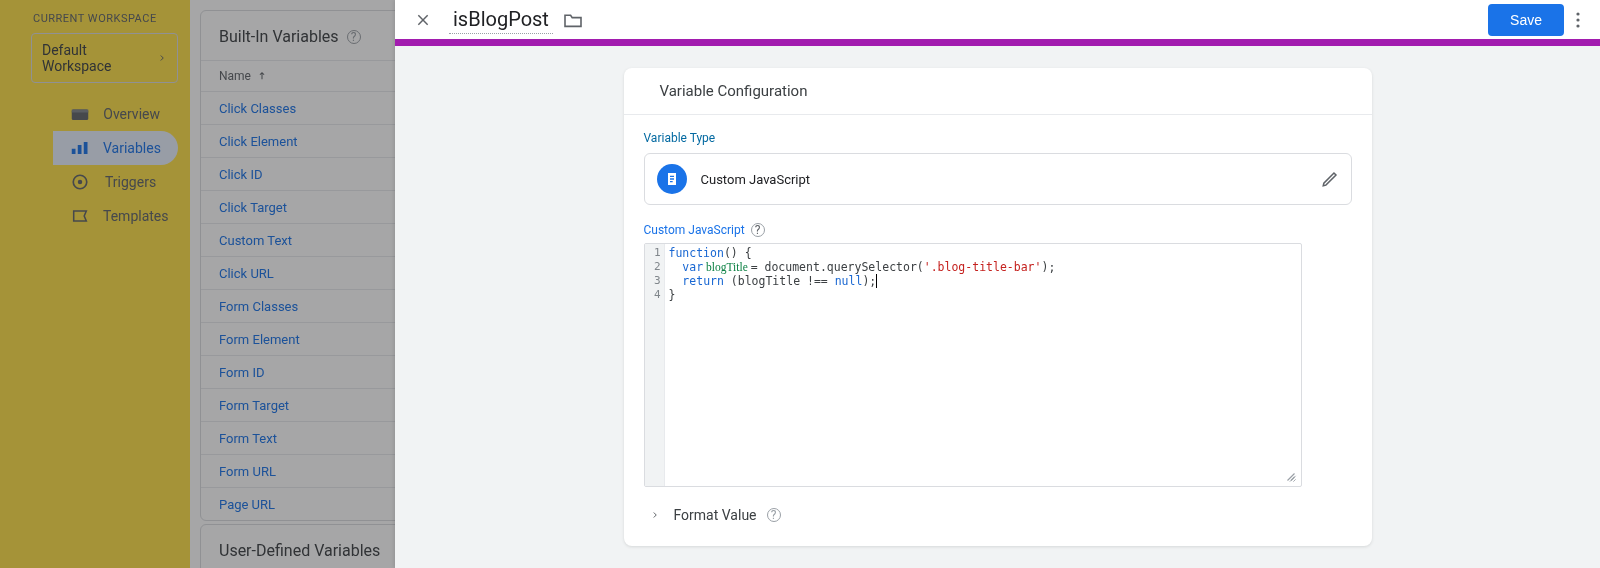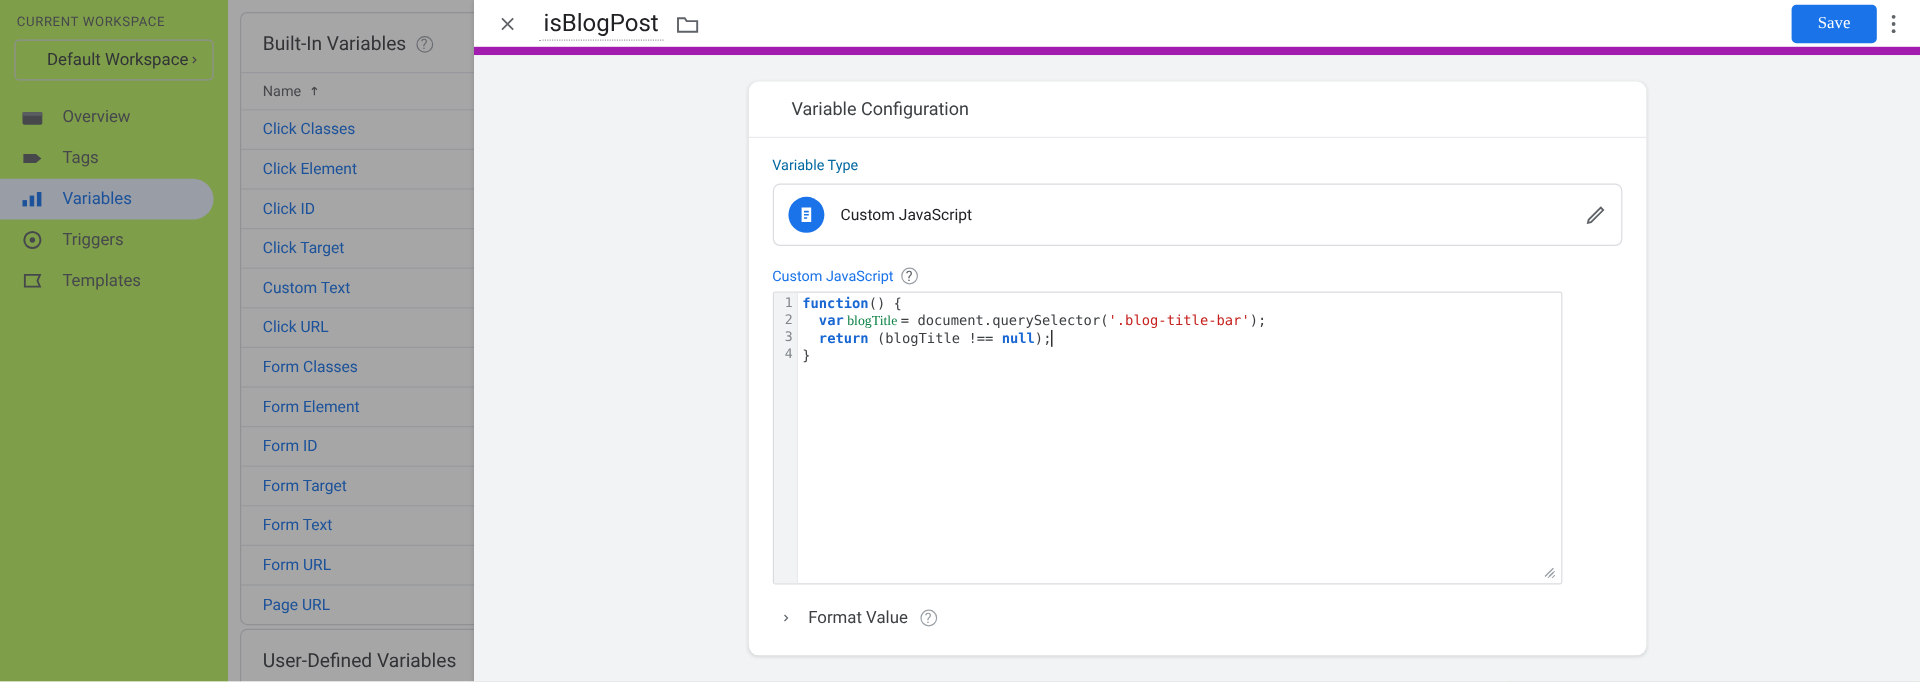--- a/index.html
+++ b/index.html
@@ -14,21 +14,22 @@
       overflow: hidden;
     }
 
     
     .sidebar {
       position: absolute;
       left: 0; top: 0;
       width: 190px;
       height: 100%;
       padding-top: 6px;
-      background: #bef264;
+      background: #fde047;
+      padding-left: 19px;
     }
     .sidebar-heading {
       font-size: 11px;
       letter-spacing: .5px;
       color: #5f6368;
       text-transform: uppercase;
       padding: 6px 14px 8px;
     }
     .workspace-selector {
       margin: 0 12px 14px;
@@ -47,20 +48,21 @@
       display: flex;
       align-items: center;
       gap: 14px;
       padding: 8px 18px;
       border-radius: 0 18px 18px 0;
       margin-right: 12px;
       color: #5f6368;
       font-size: 14px;
       cursor: pointer;
       height: 34px;
+      margin-left: 34px;
     }
     .nav-item.active {
       background: #e8f0fe;
       color: #1a73e8;
     }
     .nav-icon { width: 20px; display:flex; }
 
     
     .panel {
       position: absolute;
@@ -137,21 +139,20 @@
     .editor-bar .folder-icon { color:#5f6368; cursor:pointer; }
     .editor-bar .spacer { flex:1; }
     .save-btn {
       background:#1a73e8;
       color:#fff;
       border:none;
       border-radius:4px;
       padding: 8px 22px;
       font-size:14px;
       cursor:pointer;
-      font-family:Liberation Serif, serif;
     }
     .kebab { padding:8px 12px; color:#5f6368; cursor:pointer; }
 
     .editor-body {
       flex:1;
       background:#f1f3f4;
       display:flex;
       justify-content:center;
       padding: 22px;
       overflow:auto;
@@ -230,21 +231,21 @@
     .code-area {
       position:absolute;
       left:20px; right:0; top:0; bottom:0;
       padding:2px 4px;
       font-family: Menlo, Consolas, monospace;
       font-size:11.5px;
       line-height:14px;
       white-space:pre;
       color:#3c4043;
     }
-    .code-area .kw { color:#1967d2;font-weight:bold; }
+    .code-area .kw { color:#1967d2; }
     .code-area .id { color:#0b8043;font-family:Liberation Serif, serif; }
     .code-area .str { color:#c5221f; }
     .code-area .cursor { border-right:1px solid #000; animation: blink 1s steps(1) infinite;}
     @keyframes blink { 50% { border-color: transparent; } }
     .resize-handle {
       position:absolute; right:3px; bottom:2px; color:#9aa0a6; font-size:14px; cursor:nwse-resize;
     }
 
     .format-row {
       display:flex;
@@ -275,28 +276,20 @@
   </div>
 
   <div class="nav-item">
     <span class="nav-icon">
         <svg width="18" height="14" viewBox="0 0 24 18">
           <rect x="1" y="3" width="22" height="14" rx="2" fill="#5f6368"></rect>
           <rect x="1" y="3" width="22" height="4" fill="#80868b"></rect>
         </svg>
       </span>
     <span>Overview</span>
-  </div>
-  <div class="nav-item">
-    <span class="nav-icon">
-        <svg width="18" height="14" viewBox="0 0 24 18">
-          <path d="M2 4h14l6 5-6 5H2z" fill="#5f6368"></path>
-        </svg>
-      </span>
-    <span>Tags</span>
   </div>
   <div class="nav-item active">
     <span class="nav-icon">
         <svg width="18" height="14" viewBox="0 0 24 18">
           <rect x="1" y="10" width="5" height="7" fill="#1a73e8"></rect>
           <rect x="9" y="5" width="5" height="12" fill="#1a73e8"></rect>
           <rect x="17" y="1" width="5" height="16" fill="#1a73e8"></rect>
         </svg>
       </span>
     <span>Variables</span>

